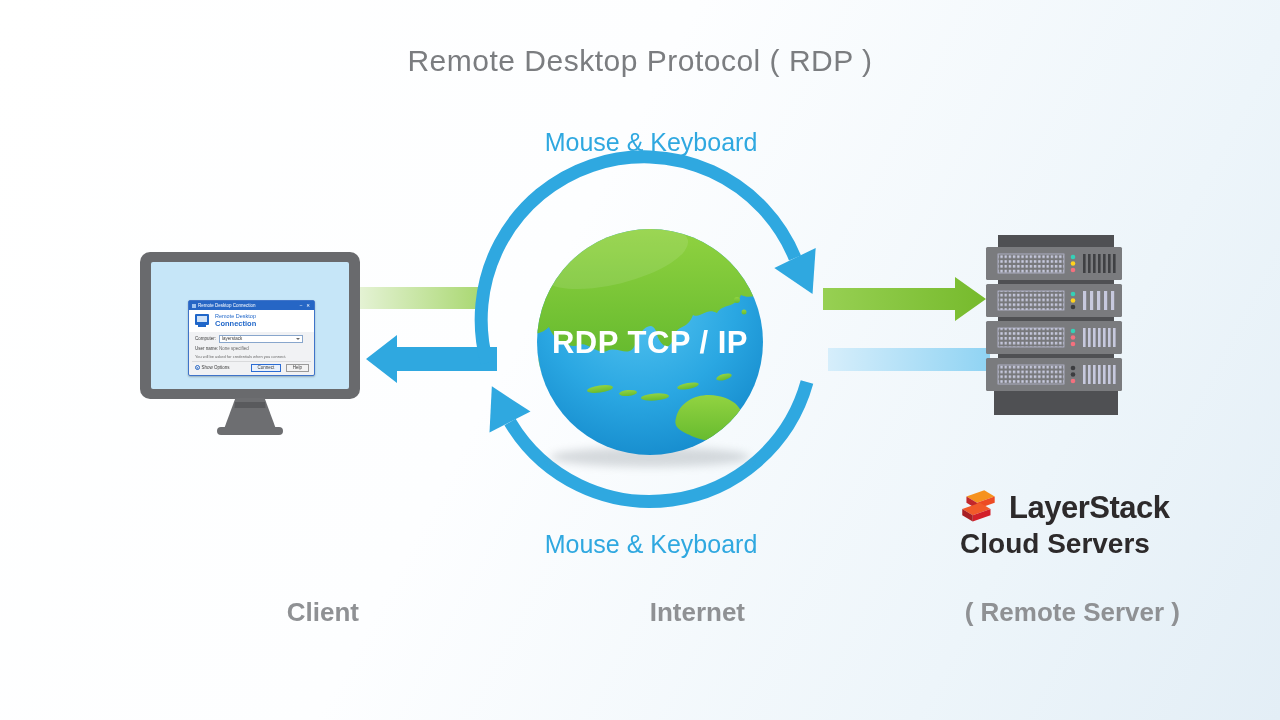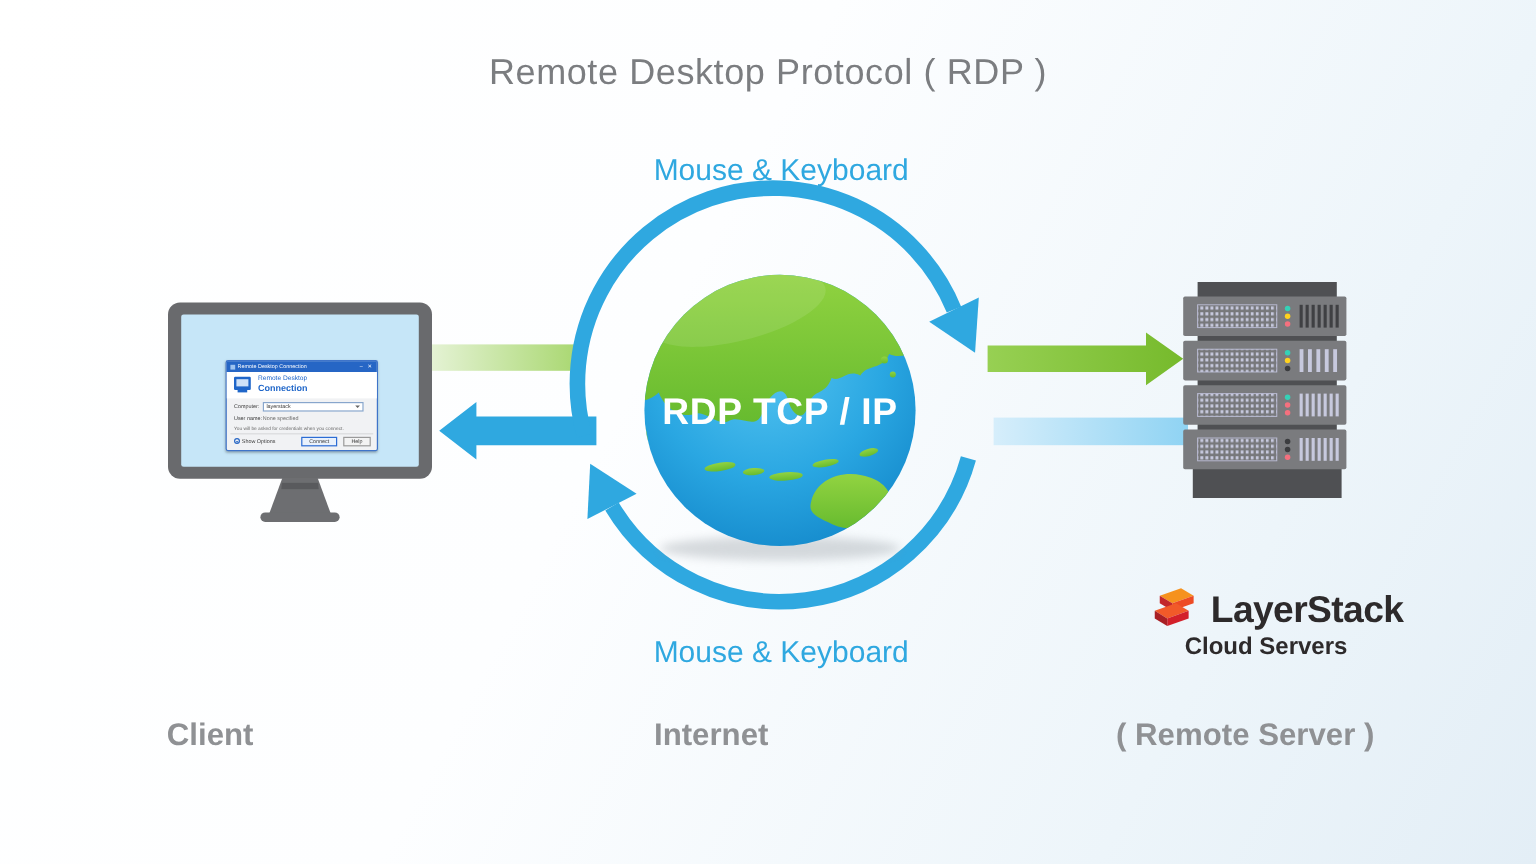--- a/index.html
+++ b/index.html
@@ -7,29 +7,29 @@
        font-family:"Liberation Sans","DejaVu Sans",sans-serif;}
   .stage{position:relative;width:1280px;height:720px;
          background:linear-gradient(118deg,#ffffff 0%,#fdfeff 42%,#edf5fa 78%,#e3eef6 100%);}
   .abs{position:absolute;}
   
   .main-title{left:0;top:44px;width:1280px;text-align:center;
               font-size:30px;font-weight:400;color:#7b7d80;letter-spacing:0.5px;}
   .flow-label{width:340px;text-align:center;font-size:25px;font-weight:normal;color:#2fa8e0;}
   .flow-label.top{left:481px;top:128px;}
   .flow-label.bottom{left:481px;top:530px;}
-  .node-caption{font-size:26px;font-weight:bold;color:#8f9194;text-align:left;}
+  .node-caption{font-size:26px;font-weight:bold;color:#8f9194;text-align:right;}
   .caption-client{left:139px;top:597px;width:220px;}
   .caption-internet{left:545px;top:597px;width:200px;}
   .caption-server{left:930px;top:597px;width:250px;}
   
   .brand-row{left:956px;top:486px;width:220px;height:44px;display:flex;align-items:center;gap:7px;}
   .brand-name{font-size:31px;font-weight:bold;color:#2d2a2b;letter-spacing:-0.5px;}
   .brand-sub{left:930px;top:528px;width:250px;text-align:center;
-             font-size:20px;font-weight:bold;color:#2d2a2b;}
+             font-size:28px;font-weight:bold;color:#2d2a2b;}
   
   .monitor-frame{left:140px;top:252px;width:220px;height:147px;background:#696a6d;border-radius:10px;}
   .monitor-screen{left:151px;top:262px;width:198px;height:127px;background:#c6e6f8;border-radius:2px;}
   .monitor-neck{left:224px;top:398px;width:52px;height:31px;background:#6d6e71;
                 clip-path:polygon(22% 0,78% 0,100% 100%,0% 100%);}
   .neck-shade{left:224px;top:402px;width:52px;height:6px;background:#595a5d;
               clip-path:polygon(21% 0,79% 0,80% 100%,20% 100%);}
   .monitor-base{left:217px;top:427px;width:66px;height:8px;background:#6d6e71;border-radius:4px;}
   
   .rdp-dialog{left:188px;top:300px;width:125px;height:74px;background:#f1f2f4;

